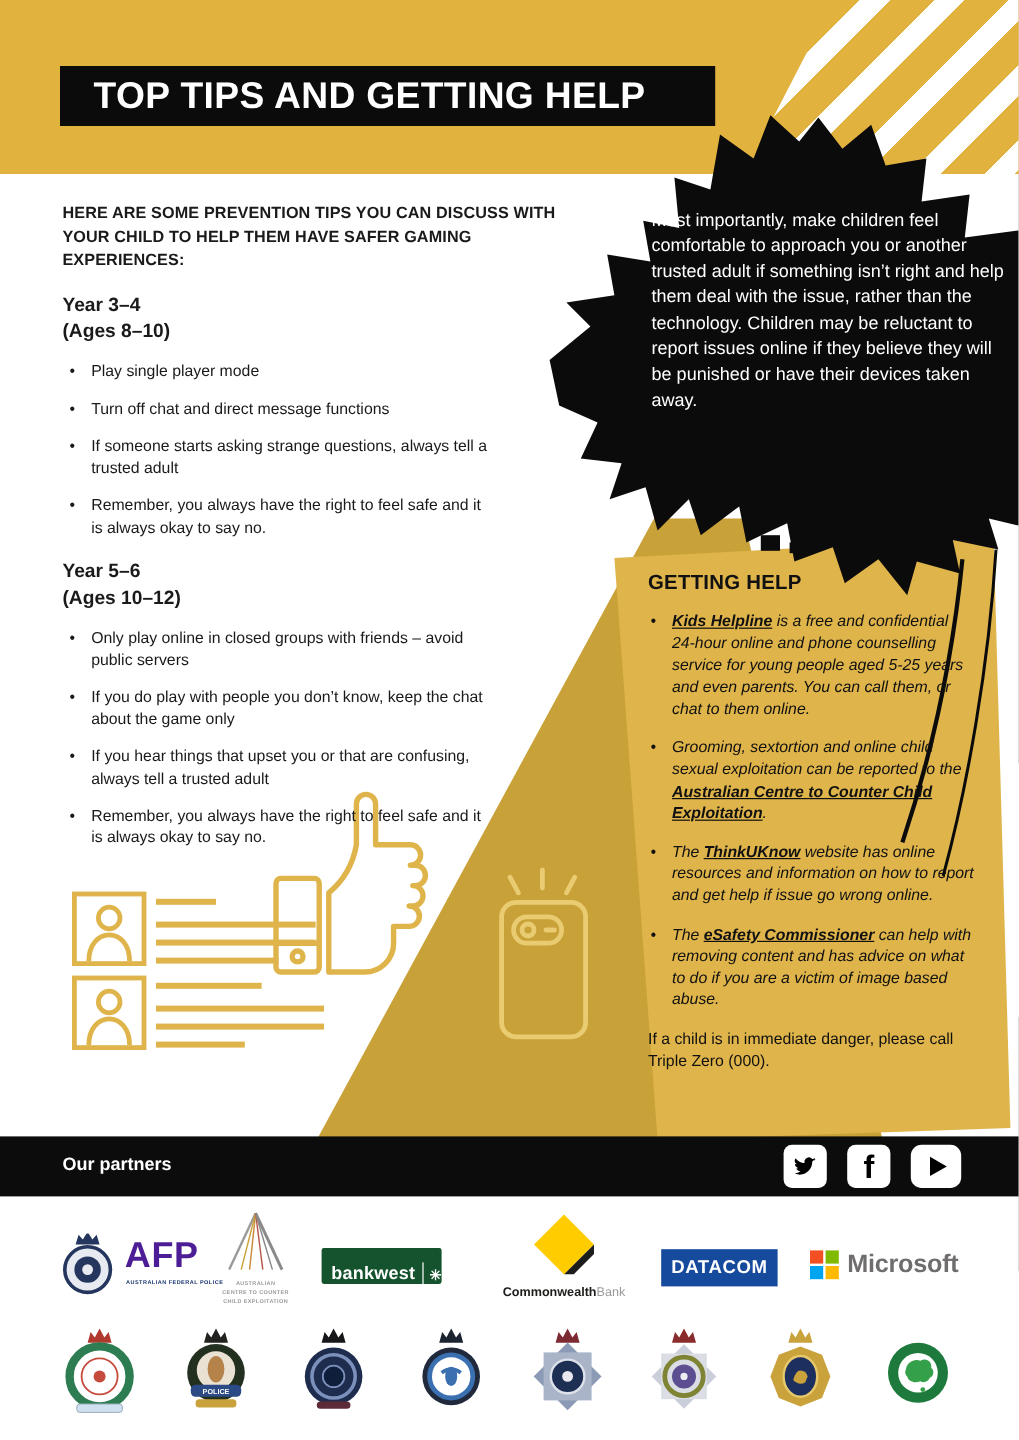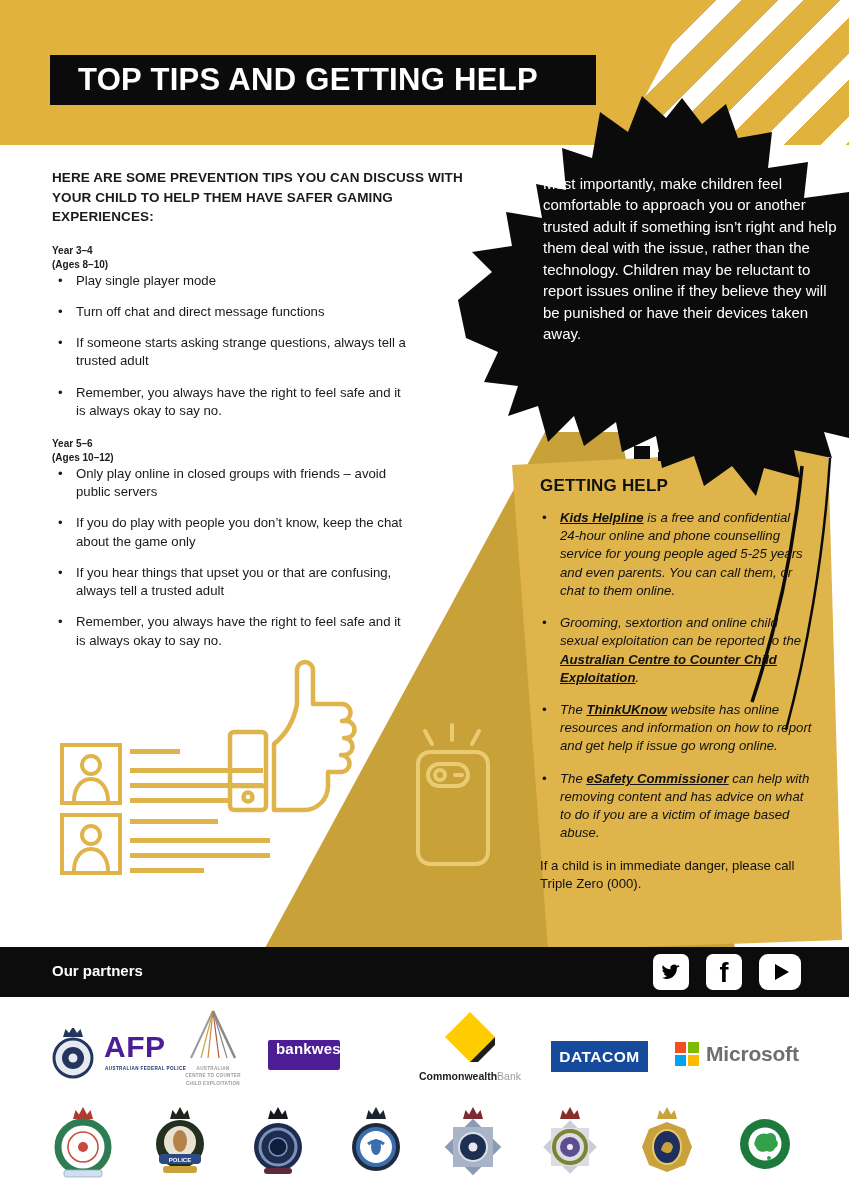--- a/index.html
+++ b/index.html
@@ -14,22 +14,22 @@
   .title-bar{position:absolute;left:50px;top:55px;width:546px;height:50px;background:#0B0B0B;
         display:flex;align-items:center;padding-left:28px;box-sizing:border-box;z-index:2;}
   .title-bar h1{margin:0;color:#fff;font-size:31px;font-weight:800;letter-spacing:.3px;white-space:nowrap;}
 
   
   svg.decor{position:absolute;left:0;top:0;z-index:1;pointer-events:none;}
 
   
   .left-col{position:absolute;left:52px;top:168px;width:412px;z-index:2;}
   .intro{font-size:13.5px;font-weight:800;line-height:1.45;letter-spacing:.1px;}
-  .year-head{font-size:10px;font-weight:800;line-height:1.4;margin-top:17px;}
-  .tips{width:360px;}
+  .year-head{font-size:16px;font-weight:800;line-height:1.4;margin-top:17px;}
+  .tips{margin-top:12px;width:360px;}
   .tip{position:relative;padding-left:24px;font-size:13.2px;line-height:1.38;margin-bottom:13px;}
   .tip::before{content:"\2022";position:absolute;left:6px;}
 
   
   .callout{position:absolute;left:543px;top:173px;width:300px;z-index:2;color:#ffffff;
         font-size:15px;line-height:1.43;}
 
   
   .help{position:absolute;left:540px;top:476px;width:272px;z-index:2;color:#111;}
   .help h2{margin:0 0 13px;font-size:17px;font-weight:800;letter-spacing:.2px;}
@@ -46,21 +46,21 @@
   .sicon.yt{width:42px;border-radius:9px;}
   .play{width:0;height:0;border-left:14px solid #000;border-top:8px solid transparent;border-bottom:8px solid transparent;margin-left:3px;}
   .fb{font-size:27px;font-weight:800;color:#000;transform:translateY(1px);}
 
   
   .logo{position:absolute;z-index:2;}
   .afp-text{position:absolute;left:54px;top:2px;font-size:30px;font-weight:800;color:#4c1d95;letter-spacing:.5px;}
   .afp-sub{position:absolute;left:55px;top:38px;font-size:4.6px;font-weight:700;color:#16336E;letter-spacing:.4px;}
   .accce{width:112px;text-align:center;}
   .accce-sub{font-size:4.6px;color:#9a9a9a;line-height:1.6;letter-spacing:.3px;margin-top:1px;font-weight:700;}
-  .bankwest{width:72px;height:30px;background:#4c1d95;border-radius:2px;display:flex;align-items:flex-start;
+  .bankwest{width:100px;height:30px;background:#14532d;border-radius:2px;display:flex;align-items:flex-end;
         color:#fff;font-weight:800;}
   .bankwest .bw-name{font-size:15px;padding-left:8px;letter-spacing:.2px;}
   .bankwest .bw-div{width:1.5px;height:18px;background:#fff;margin:0 5px 0 6px;}
   .bankwest .bw-star{font-size:12px;}
   .cba{width:104px;text-align:center;}
   .cba-text{margin-top:4px;font-size:10.5px;}
   .cba-text b{color:#1d1d1b;font-weight:800;}
   .cba-text span{color:#9b9b9b;}
   .datacom{width:97px;height:31px;background:#164A9C;color:#fff;display:flex;align-items:center;
         justify-content:center;font-weight:800;font-size:15.5px;letter-spacing:.5px;}

